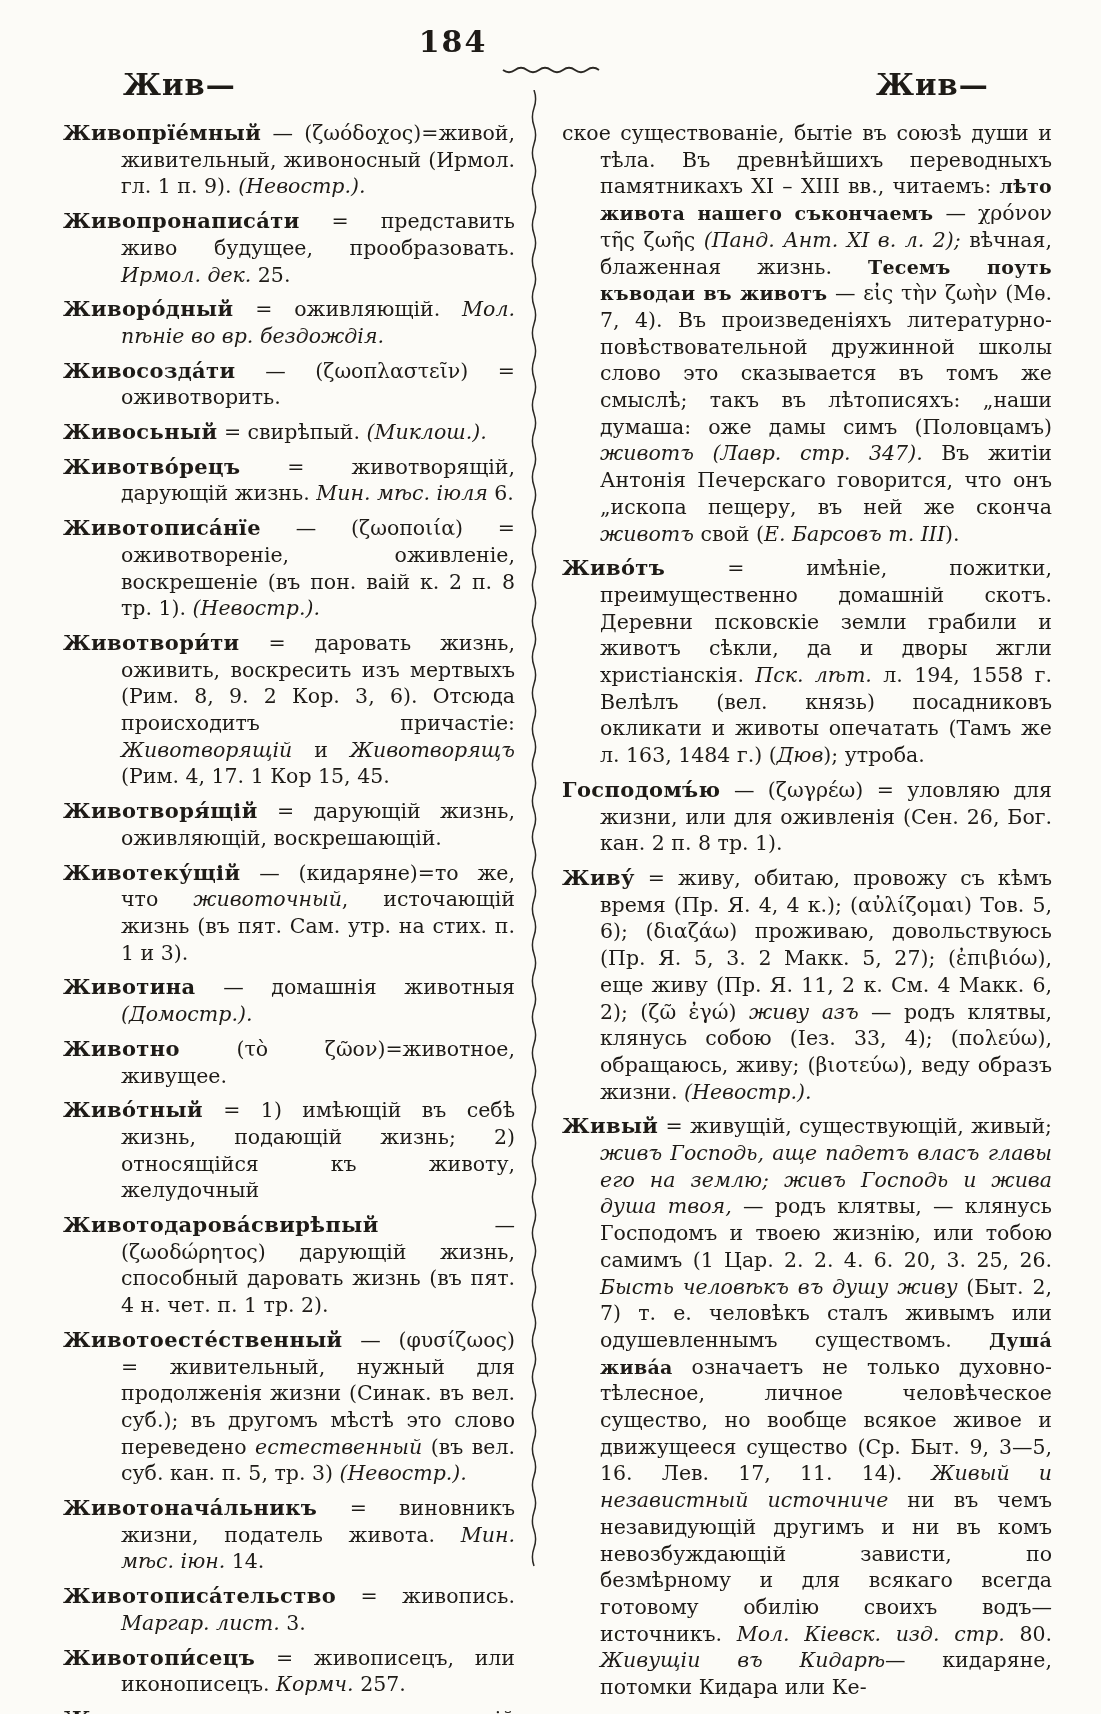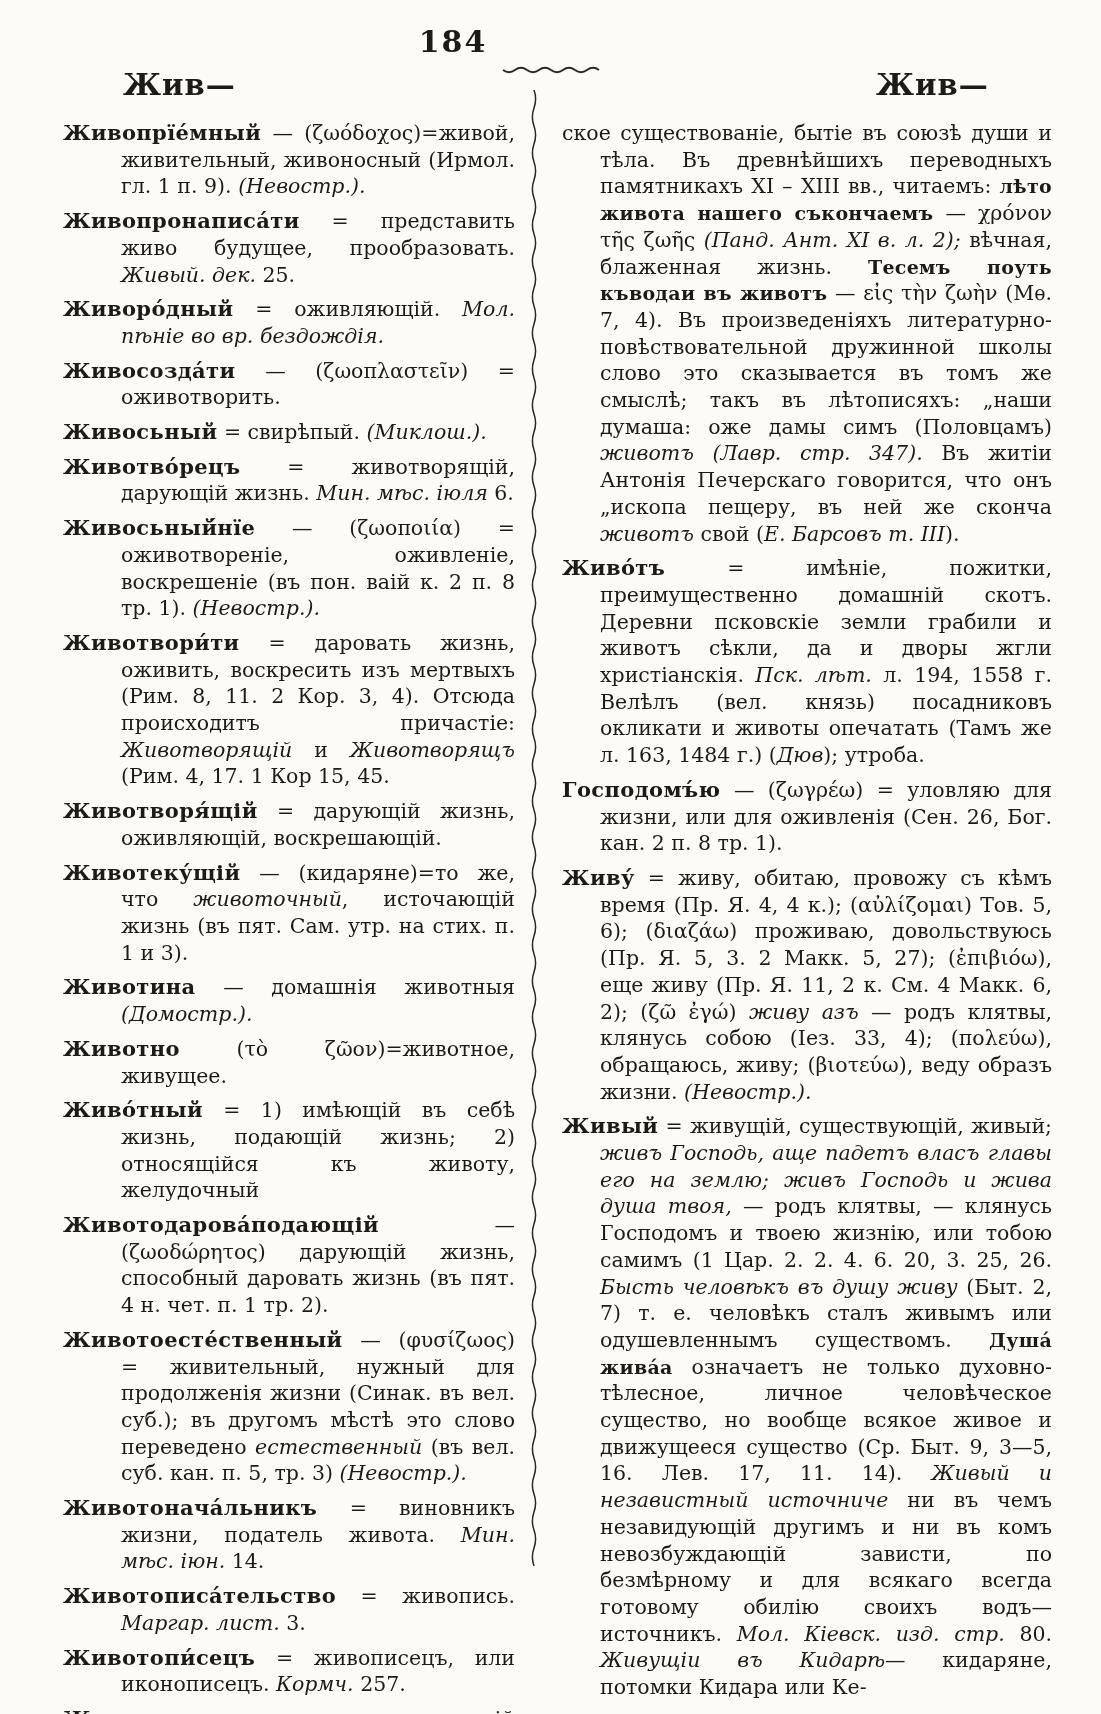--- a/index.html
+++ b/index.html
@@ -50,33 +50,33 @@
   <div class="run-head left">Жив—</div>
   <div class="run-head right">Жив—</div>
 
   <svg class="divider-svg" width="12" height="1478" aria-hidden="true">
     <path id="divider-path" fill="none" stroke="#2b2824" stroke-width="1.5" d="M6 0 q3.2 9 0 18 q-3.2 9 0 18 q3.2 9 0 18 q-3.2 9 0 18 q3.2 9 0 18 q-3.2 9 0 18 q3.2 9 0 18 q-3.2 9 0 18 q3.2 9 0 18 q-3.2 9 0 18 q3.2 9 0 18 q-3.2 9 0 18 q3.2 9 0 18 q-3.2 9 0 18 q3.2 9 0 18 q-3.2 9 0 18 q3.2 9 0 18 q-3.2 9 0 18 q3.2 9 0 18 q-3.2 9 0 18 q3.2 9 0 18 q-3.2 9 0 18 q3.2 9 0 18 q-3.2 9 0 18 q3.2 9 0 18 q-3.2 9 0 18 q3.2 9 0 18 q-3.2 9 0 18 q3.2 9 0 18 q-3.2 9 0 18 q3.2 9 0 18 q-3.2 9 0 18 q3.2 9 0 18 q-3.2 9 0 18 q3.2 9 0 18 q-3.2 9 0 18 q3.2 9 0 18 q-3.2 9 0 18 q3.2 9 0 18 q-3.2 9 0 18 q3.2 9 0 18 q-3.2 9 0 18 q3.2 9 0 18 q-3.2 9 0 18 q3.2 9 0 18 q-3.2 9 0 18 q3.2 9 0 18 q-3.2 9 0 18 q3.2 9 0 18 q-3.2 9 0 18 q3.2 9 0 18 q-3.2 9 0 18 q3.2 9 0 18 q-3.2 9 0 18 q3.2 9 0 18 q-3.2 9 0 18 q3.2 9 0 18 q-3.2 9 0 18 q3.2 9 0 18 q-3.2 9 0 18 q3.2 9 0 18 q-3.2 9 0 18 q3.2 9 0 18 q-3.2 9 0 18 q3.2 9 0 18 q-3.2 9 0 18 q3.2 9 0 18 q-3.2 9 0 18 q3.2 9 0 18 q-3.2 9 0 18 q3.2 9 0 18 q-3.2 9 0 18 q3.2 9 0 18 q-3.2 9 0 18 q3.2 9 0 18 q-3.2 9 0 18 q3.2 9 0 18 q-3.2 9 0 18 q3.2 9 0 18 q-3.2 9 0 18 q3.2 9 0 18 q-3.2 9 0 18"></path>
   </svg>
 
   <div class="col left">
     <div>
         <p class="entry"><span class="s-head">Живопрїе́мный</span><span class="s-n"> — (ζωόδοχος)=живой, живительный, живоносный (Ирмол. гл. 1 п. 9). </span><span class="s-i">(Невостр.).</span></p>
-        <p class="entry"><span class="s-head">Живопронаписа́ти</span><span class="s-n"> = представить живо будущее, прообразовать. </span><span class="s-i">Живый. дек.</span><span class="s-n"> 25.</span></p>
+        <p class="entry"><span class="s-head">Живопронаписа́ти</span><span class="s-n"> = представить живо будущее, прообразовать. </span><span class="s-i">Ирмол. дек.</span><span class="s-n"> 25.</span></p>
         <p class="entry"><span class="s-head">Живоро́дный</span><span class="s-n"> = оживляющій. </span><span class="s-i">Мол. пѣніе во вр. бездождія.</span></p>
         <p class="entry"><span class="s-head">Живосозда́ти</span><span class="s-n"> — (ζωοπλαστεῖν) = оживотворить.</span></p>
         <p class="entry"><span class="s-head">Живосьный</span><span class="s-n"> = свирѣпый. </span><span class="s-i">(Миклош.).</span></p>
         <p class="entry"><span class="s-head">Животво́рецъ</span><span class="s-n"> = животворящій, дарующій жизнь. </span><span class="s-i">Мин. мѣс. іюля</span><span class="s-n"> 6.</span></p>
-        <p class="entry"><span class="s-head">Живосьный́нїе</span><span class="s-n"> — (ζωοποιία) = оживотвореніе, оживленіе, воскрешеніе (въ пон. ваій к. 2 п. 8 тр. 1). </span><span class="s-i">(Невостр.).</span></p>
-        <p class="entry"><span class="s-head">Животвори́ти</span><span class="s-n"> = даровать жизнь, оживить, воскресить изъ мертвыхъ (Рим. 8, 11. 2 Кор. 3, 4). Отсюда происходитъ причастіе: </span><span class="s-i">Животворящій</span><span class="s-n"> и </span><span class="s-i">Животворящъ</span><span class="s-n"> (Рим. 4, 17. 1 Кор 15, 45.</span></p>
+        <p class="entry"><span class="s-head">Животописа́нїе</span><span class="s-n"> — (ζωοποιία) = оживотвореніе, оживленіе, воскрешеніе (въ пон. ваій к. 2 п. 8 тр. 1). </span><span class="s-i">(Невостр.).</span></p>
+        <p class="entry"><span class="s-head">Животвори́ти</span><span class="s-n"> = даровать жизнь, оживить, воскресить изъ мертвыхъ (Рим. 8, 9. 2 Кор. 3, 6). Отсюда происходитъ причастіе: </span><span class="s-i">Животворящій</span><span class="s-n"> и </span><span class="s-i">Животворящъ</span><span class="s-n"> (Рим. 4, 17. 1 Кор 15, 45.</span></p>
         <p class="entry"><span class="s-head">Животворя́щій</span><span class="s-n"> = дарующій жизнь, оживляющій, воскрешающій.</span></p>
         <p class="entry"><span class="s-head">Животеку́щій</span><span class="s-n"> — (кидаряне)=то же, что </span><span class="s-i">животочный</span><span class="s-n">, источающій жизнь (въ пят. Сам. утр. на стих. п. 1 и 3).</span></p>
         <p class="entry"><span class="s-head">Животина</span><span class="s-n"> — домашнія животныя </span><span class="s-i">(Домостр.).</span></p>
         <p class="entry"><span class="s-head">Животно</span><span class="s-n"> (τὸ ζῶον)=животное, живущее.</span></p>
         <p class="entry"><span class="s-head">Живо́тный</span><span class="s-n"> = 1) имѣющій въ себѣ жизнь, подающій жизнь; 2) относящійся къ животу, желудочный</span></p>
-        <p class="entry"><span class="s-head">Животодарова́подающій</span><span class="s-n"> — (ζωοδώρητος) дарующій жизнь, способный даровать жизнь (въ пят. 4 н. чет. п. 1 тр. 2).</span></p>
+        <p class="entry"><span class="s-head">Животодарова́свирѣпый</span><span class="s-n"> — (ζωοδώρητος) дарующій жизнь, способный даровать жизнь (въ пят. 4 н. чет. п. 1 тр. 2).</span></p>
         <p class="entry"><span class="s-head">Животоесте́ственный</span><span class="s-n"> — (φυσίζωος) = живительный, нужный для продолженія жизни (Синак. въ вел. суб.); въ другомъ мѣстѣ это слово переведено </span><span class="s-i">естественный</span><span class="s-n"> (въ вел. суб. кан. п. 5, тр. 3) </span><span class="s-i">(Невостр.).</span></p>
         <p class="entry"><span class="s-head">Животонача́льникъ</span><span class="s-n"> = виновникъ жизни, податель живота. </span><span class="s-i">Мин. мѣс. іюн.</span><span class="s-n"> 14.</span></p>
         <p class="entry"><span class="s-head">Животописа́тельство</span><span class="s-n"> = живопись. </span><span class="s-i">Маргар. лист.</span><span class="s-n"> 3.</span></p>
         <p class="entry"><span class="s-head">Животопи́сецъ</span><span class="s-n"> = живописецъ, или иконописецъ. </span><span class="s-i">Кормч.</span><span class="s-n"> 257.</span></p>
         <p class="entry"><span class="s-head">Животоприємьнъ</span><span class="s-n"> = получающій жизнь.</span></p>
         <p class="entry"><span class="s-head">Живото́чный</span><span class="s-n"> — ζωήρρυτος) = источающій жизнь (въ ср. 4 ц. чет. п. 6. Бог, Ав. 22 Аг. на Г. в 2).</span></p>
       </div>
   </div>
 
   <div class="col right">

